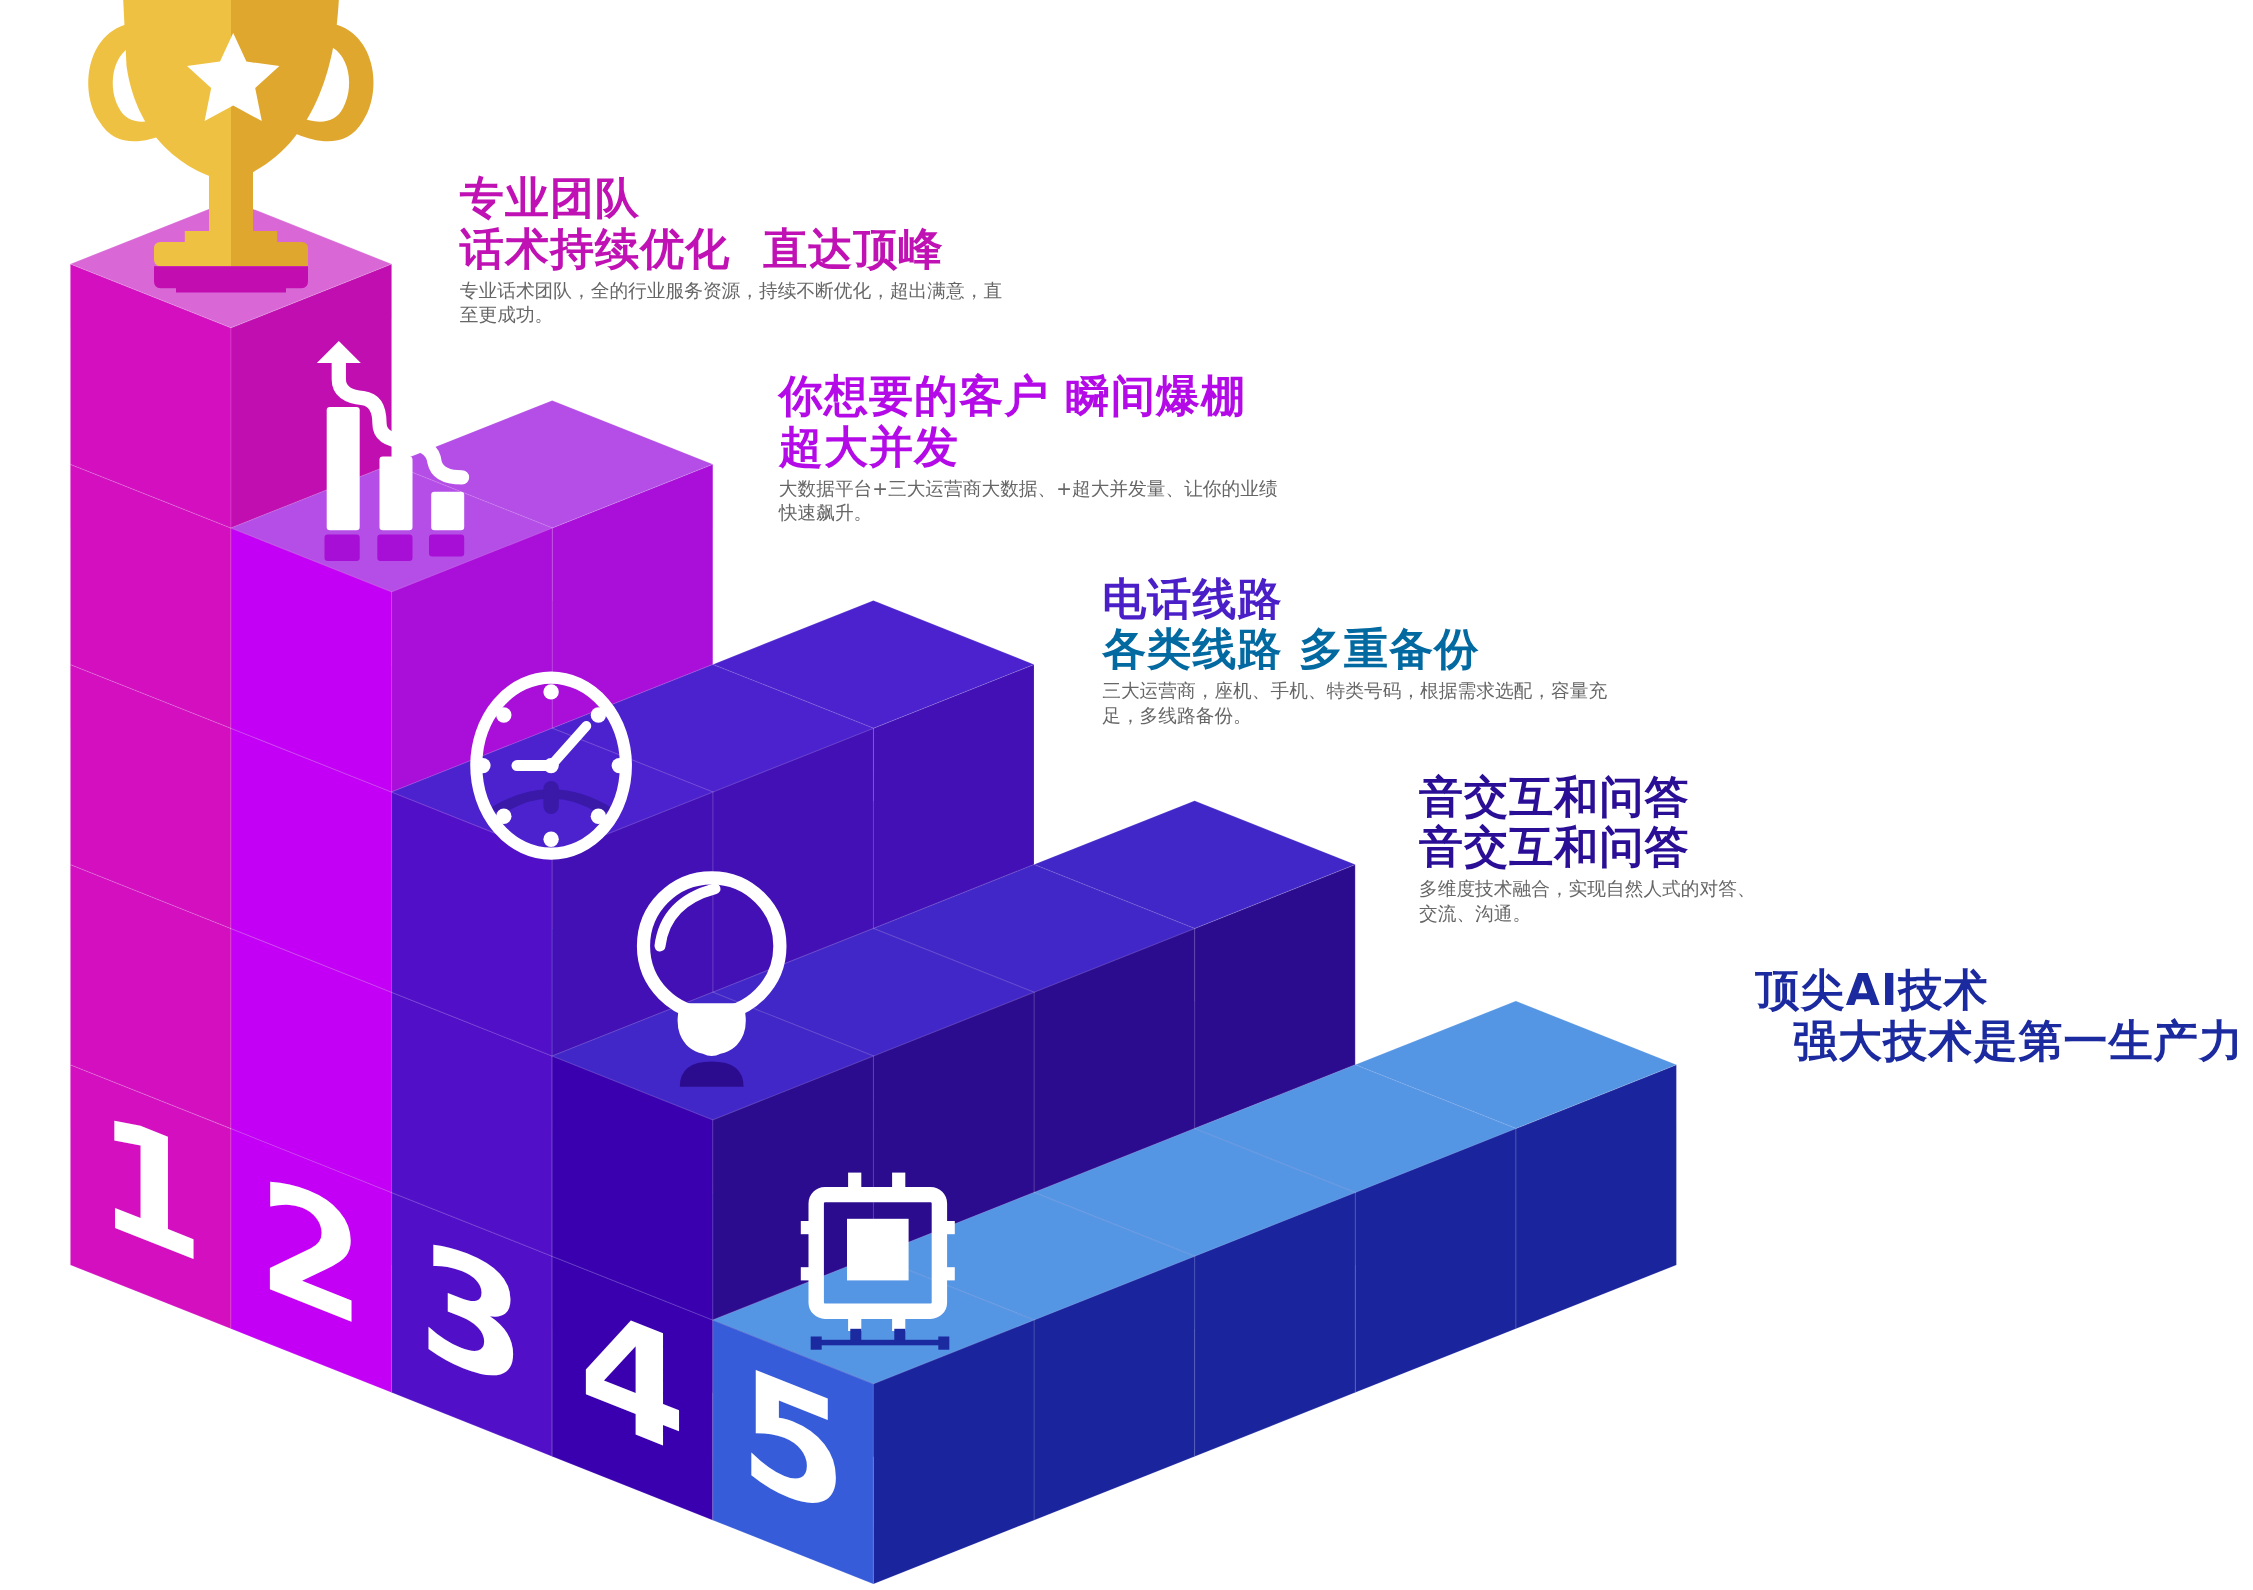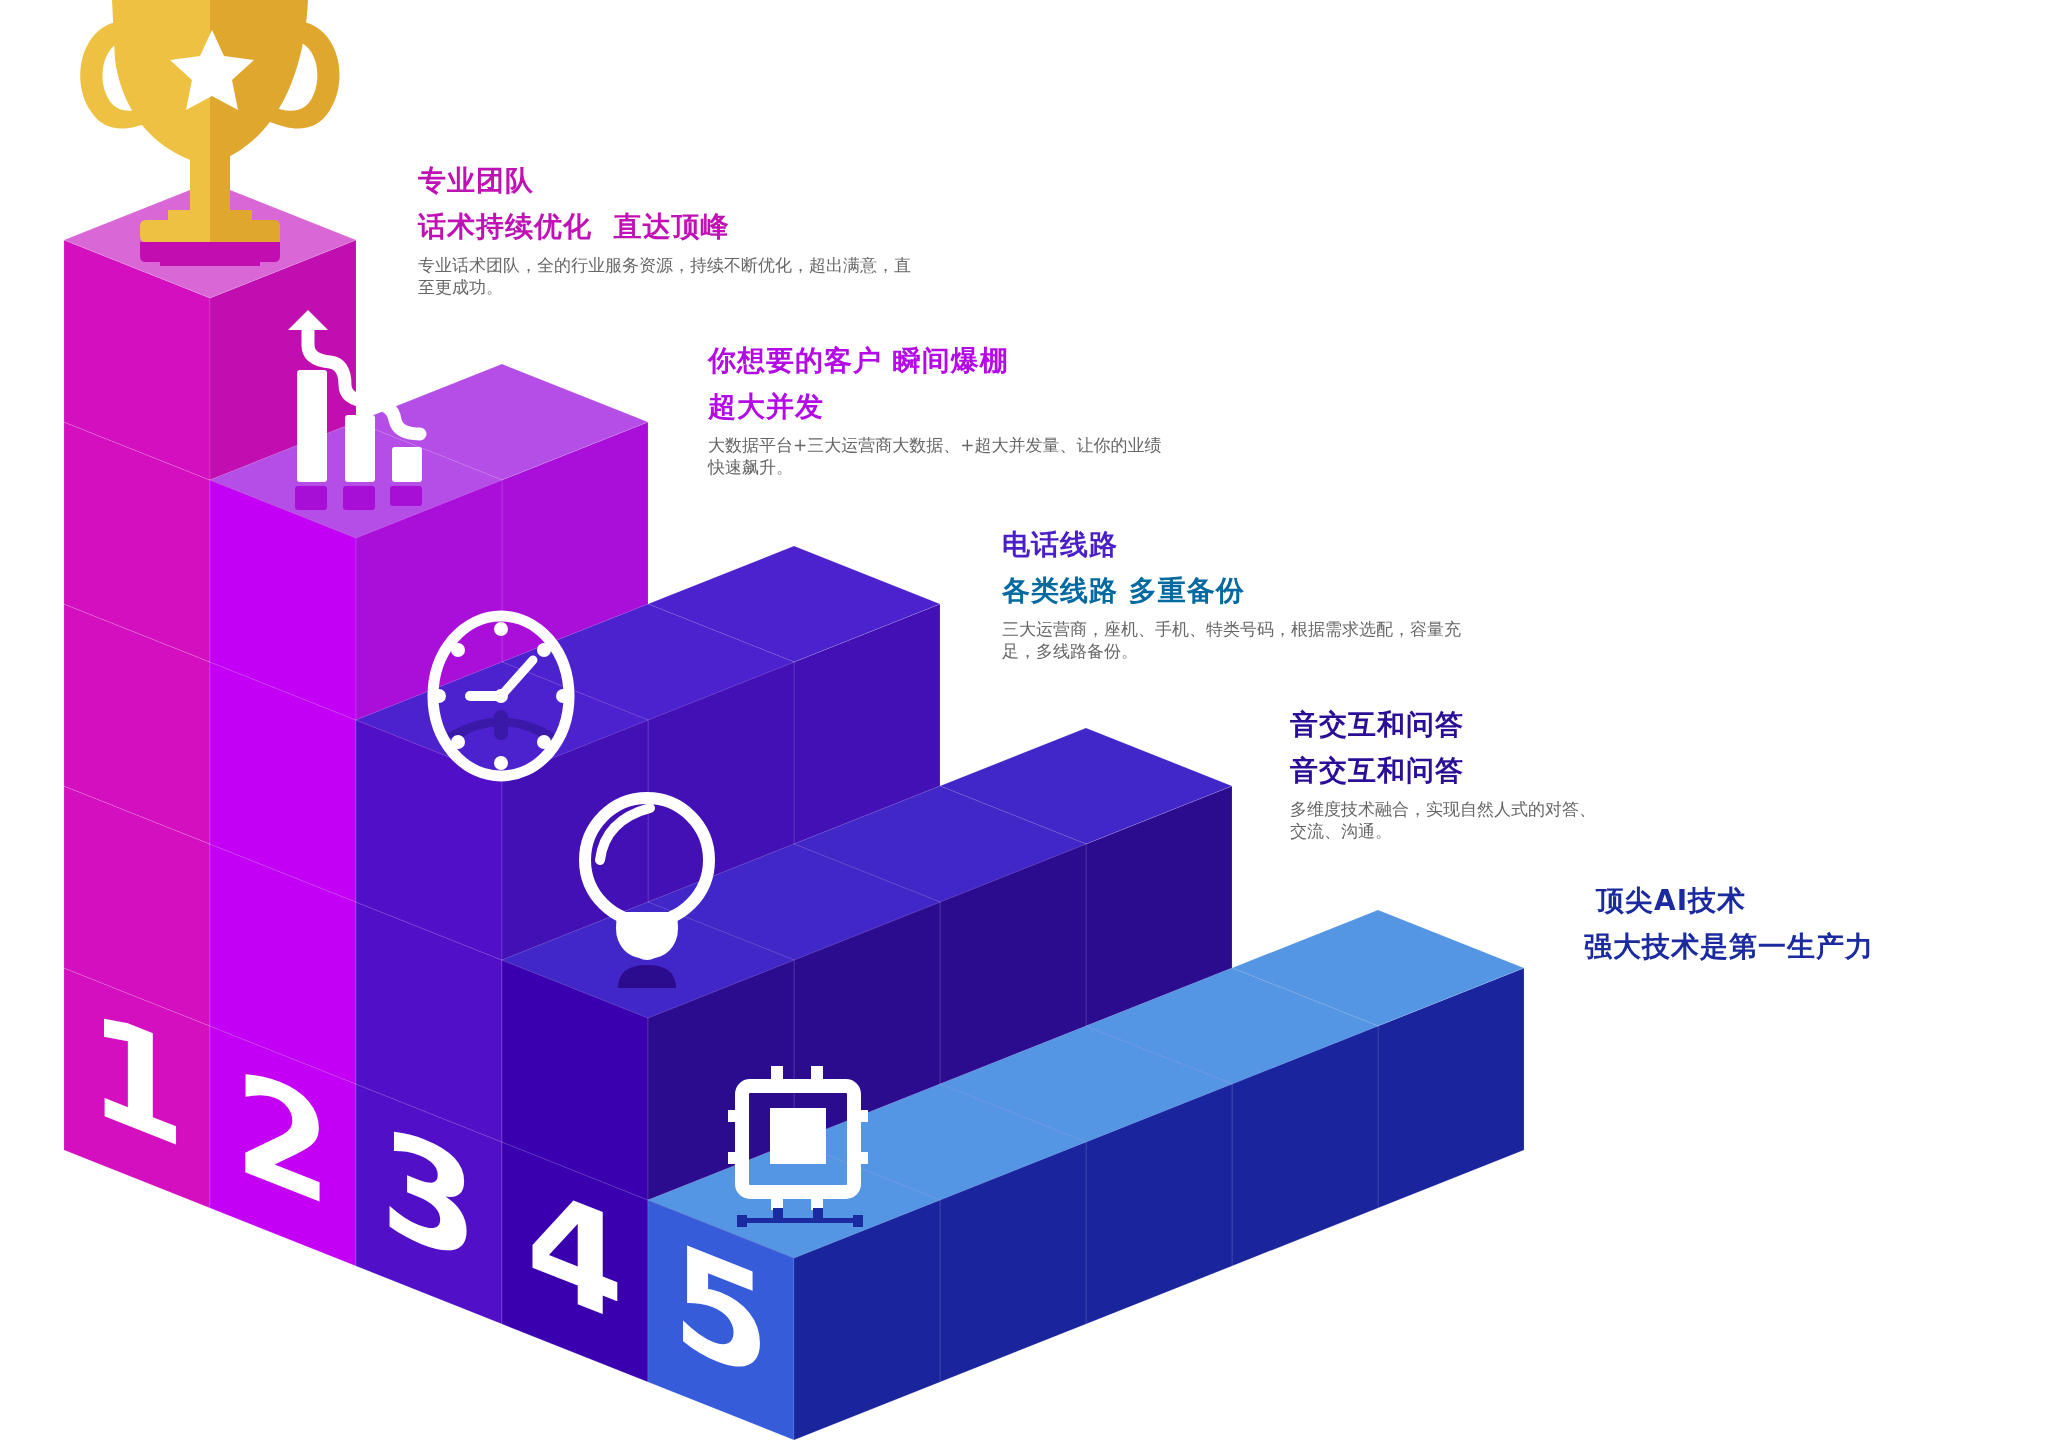--- a/index.html
+++ b/index.html
@@ -1,19 +1,19 @@
 <!DOCTYPE html>
 <html><head>
 <meta charset="utf-8">
 <style>
   html,body{margin:0;padding:0;background:#ffffff;}
   body{width:2048px;height:1445px;position:relative;overflow:hidden;font-family:"DejaVu Sans","Liberation Sans",sans-serif;}
   #stage{position:absolute;left:0;top:0;}
   .txt-block{position:absolute;}
-  .title{font-weight:bold;font-size:28px;line-height:46px;letter-spacing:1px;white-space:pre;}
+  .title{font-weight:bold;font-size:40px;line-height:46px;letter-spacing:1px;white-space:pre;}
   .desc{color:#666666;font-size:17px;line-height:22px;margin-top:4px;}
   .num{fill:#ffffff;font-family:"DejaVu Sans","Liberation Sans",sans-serif;font-weight:bold;font-size:140px;}
 </style>
 </head>
 <body>
 
 <svg id="stage" width="2048" height="1445" viewBox="0 0 2048 1445">
   <g id="cubes">
       <polygon points="1232,1150 1378,1208 1378,1026 1232,968" fill="#375CD9" stroke="rgba(255,255,255,0.12)" stroke-width="1"></polygon>
       <polygon points="1378,1208 1524,1150 1524,968 1378,1026" fill="#1A249C" stroke="rgba(255,255,255,0.12)" stroke-width="1"></polygon>
@@ -219,14 +219,14 @@
   <div class="title" style="color: #0369a1;">各类线路 多重备份</div>
   <div class="desc">三大运营商，座机、手机、特类号码，根据需求选配，容量充足，多线路备份。</div>
 </div>
 <div class="txt-block" style="left:1290px;top:702px;width:320px;">
   <div class="title" style="color: rgb(42, 14, 150);">音交互和问答</div>
   <div class="title" style="color: rgb(42, 14, 150);">音交互和问答</div>
   <div class="desc">多维度技术融合，实现自然人式的对答、交流、沟通。</div>
 </div>
 <div class="txt-block" style="left:1584px;top:878px;width:400px;">
   <div class="title" style="color: rgb(27, 42, 158); margin-left: 12px;">顶尖AI技术</div>
-  <div class="title" style="color: rgb(27, 42, 158);">强大技术是第一生产力</div>
+  <div class="title" style="color: rgb(27, 42, 158); margin-left: 46px;">强大技术是第一生产力</div>
 </div>
 
 </body></html>

